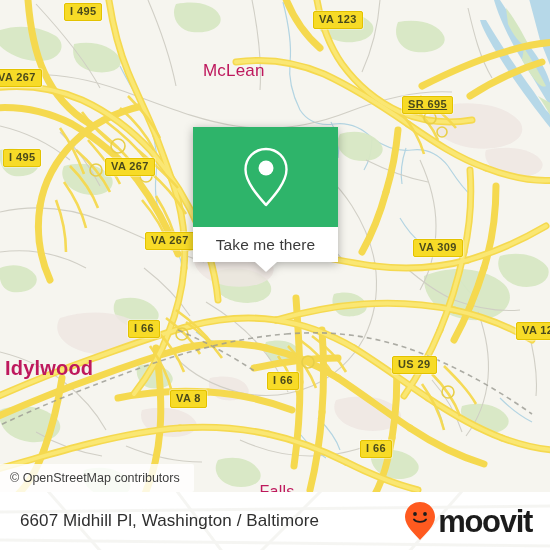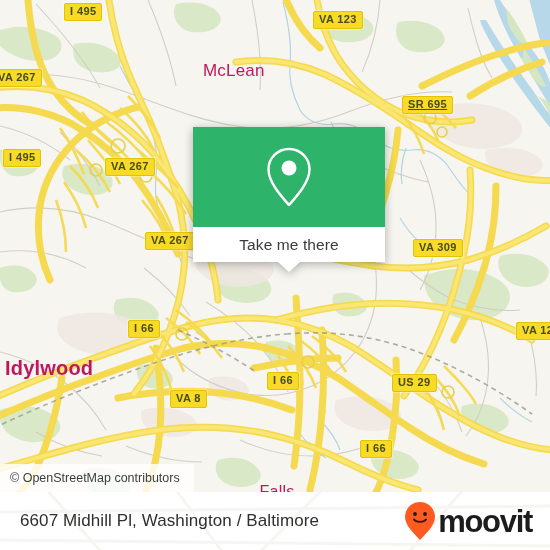--- a/index.html
+++ b/index.html
@@ -53,21 +53,21 @@
     line-height: 1;
     white-space: nowrap;
     box-shadow: 0 0 0 1px rgba(255,255,255,.35);
   }
 
   
   #callout {
     position: absolute;
     left: 193px;
     top: 127px;
-    width: 192px;
+    width: 145px;
     filter: drop-shadow(0 2px 5px rgba(0,0,0,.30));
   }
   #callout-green {
     background: #2eb46a;
     height: 100px;
     display: flex;
     align-items: center;
     justify-content: center;
   }
   #callout-green svg { display: block; }
@@ -439,21 +439,21 @@
     <div class="shield" style="left:-8px;  top:69px;">VA 267</div>
     <div class="shield" style="left:402px; top:96px;text-decoration:underline;">SR 695</div>
     <div class="shield" style="left:3px;   top:149px;">I 495</div>
     <div class="shield" style="left:105px; top:158px;">VA 267</div>
     <div class="shield" style="left:145px; top:232px;">VA 267</div>
     <div class="shield" style="left:413px; top:239px;">VA 309</div>
     <div class="shield" style="left:128px; top:320px;">I 66</div>
     <div class="shield" style="left:516px; top:322px;">VA 120</div>
     <div class="shield" style="left:170px; top:390px;">VA 8</div>
     <div class="shield" style="left:267px; top:372px;">I 66</div>
-    <div class="shield" style="left:392px; top:374px;">US 29</div>
+    <div class="shield" style="left:392px; top:356px;">US 29</div>
     <div class="shield" style="left:360px; top:440px;">I 66</div>
 
     <div id="attribution">
       <span>© OpenStreetMap contributors</span>
     </div>
   </div>
 
   <div id="callout">
     <div id="callout-green">
       <svg width="50" height="62" viewBox="0 0 50 62">

